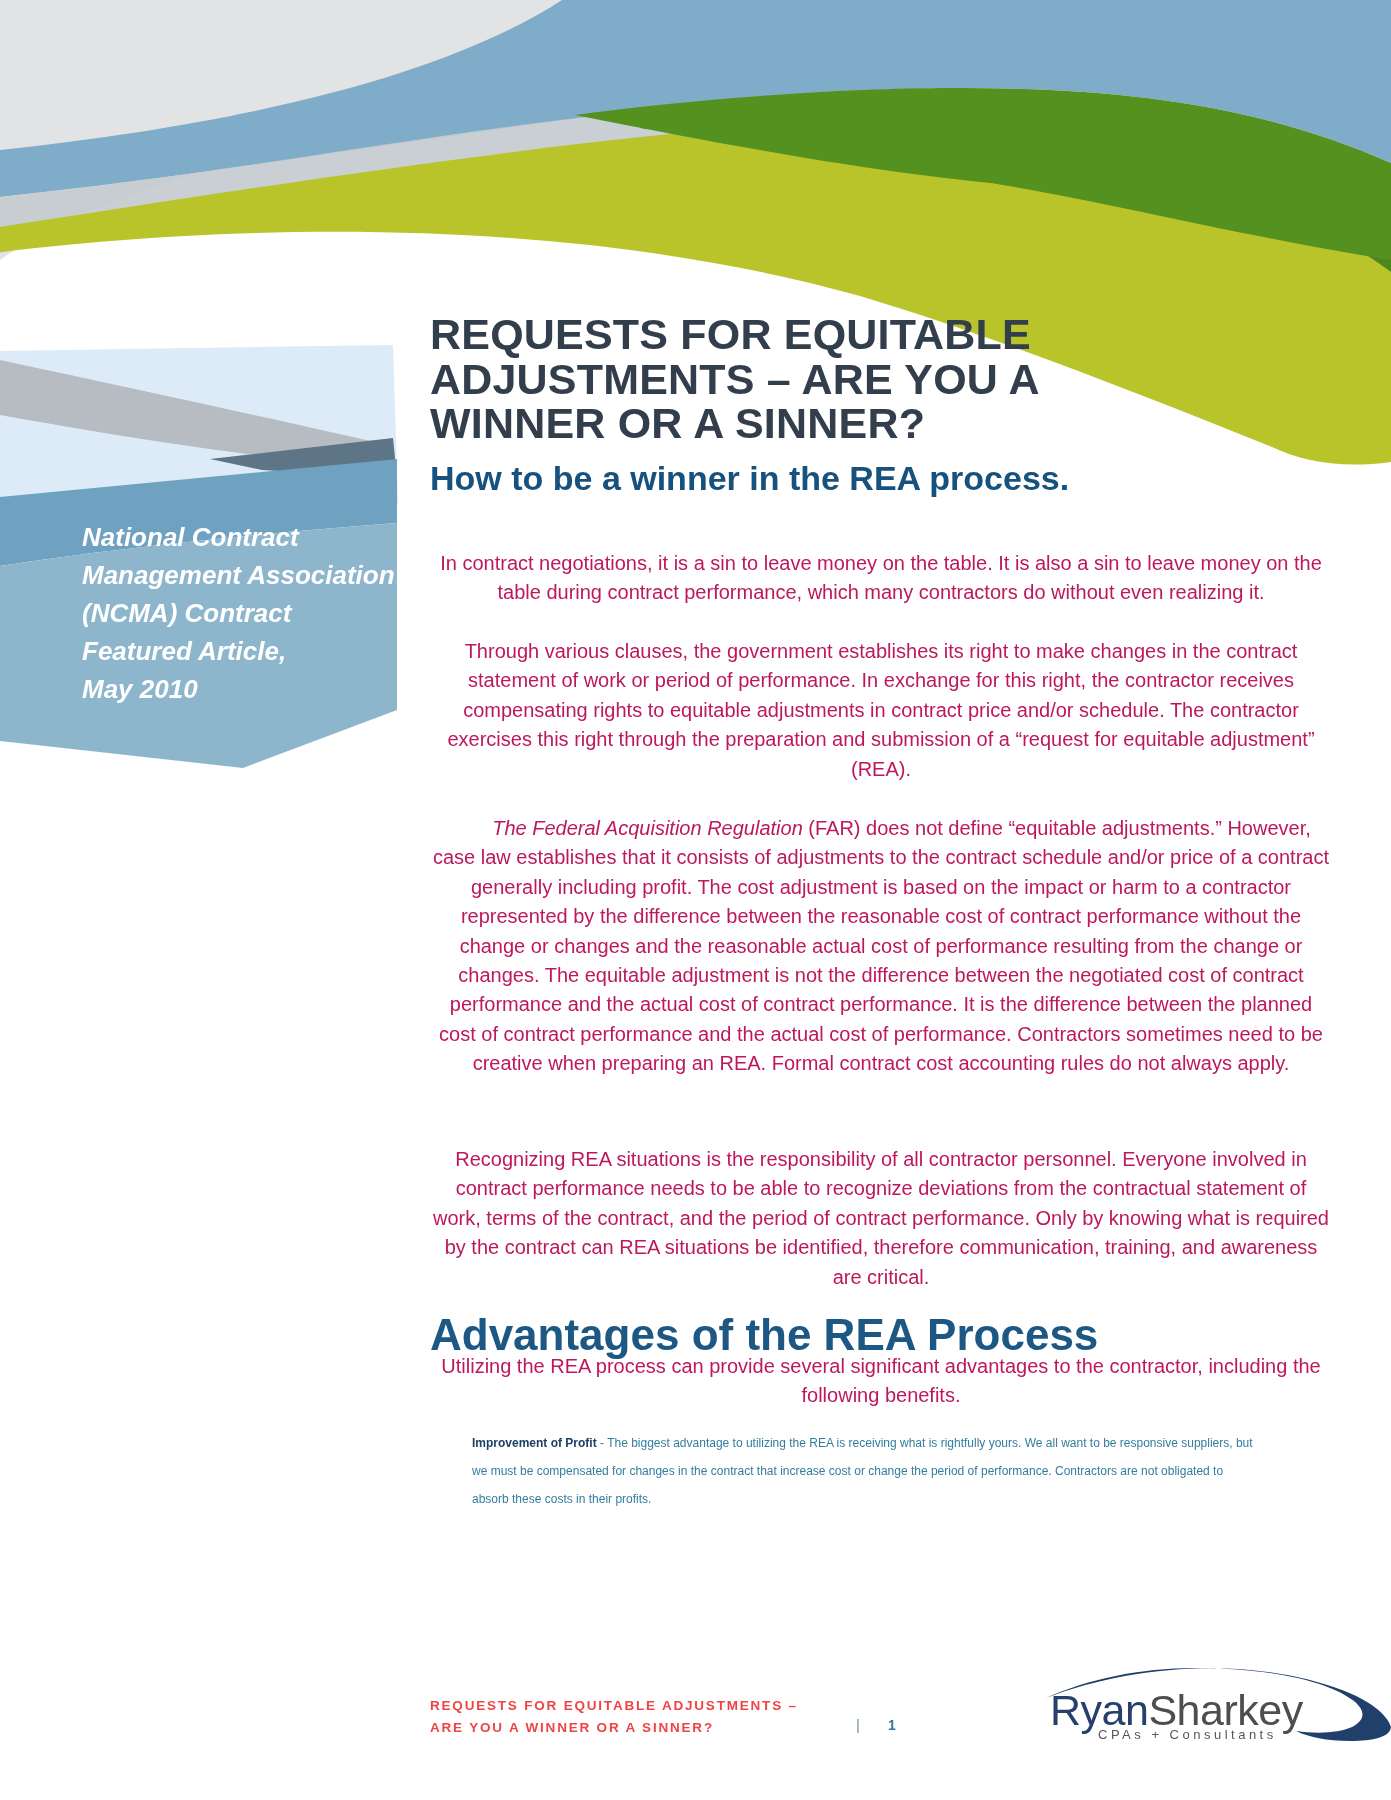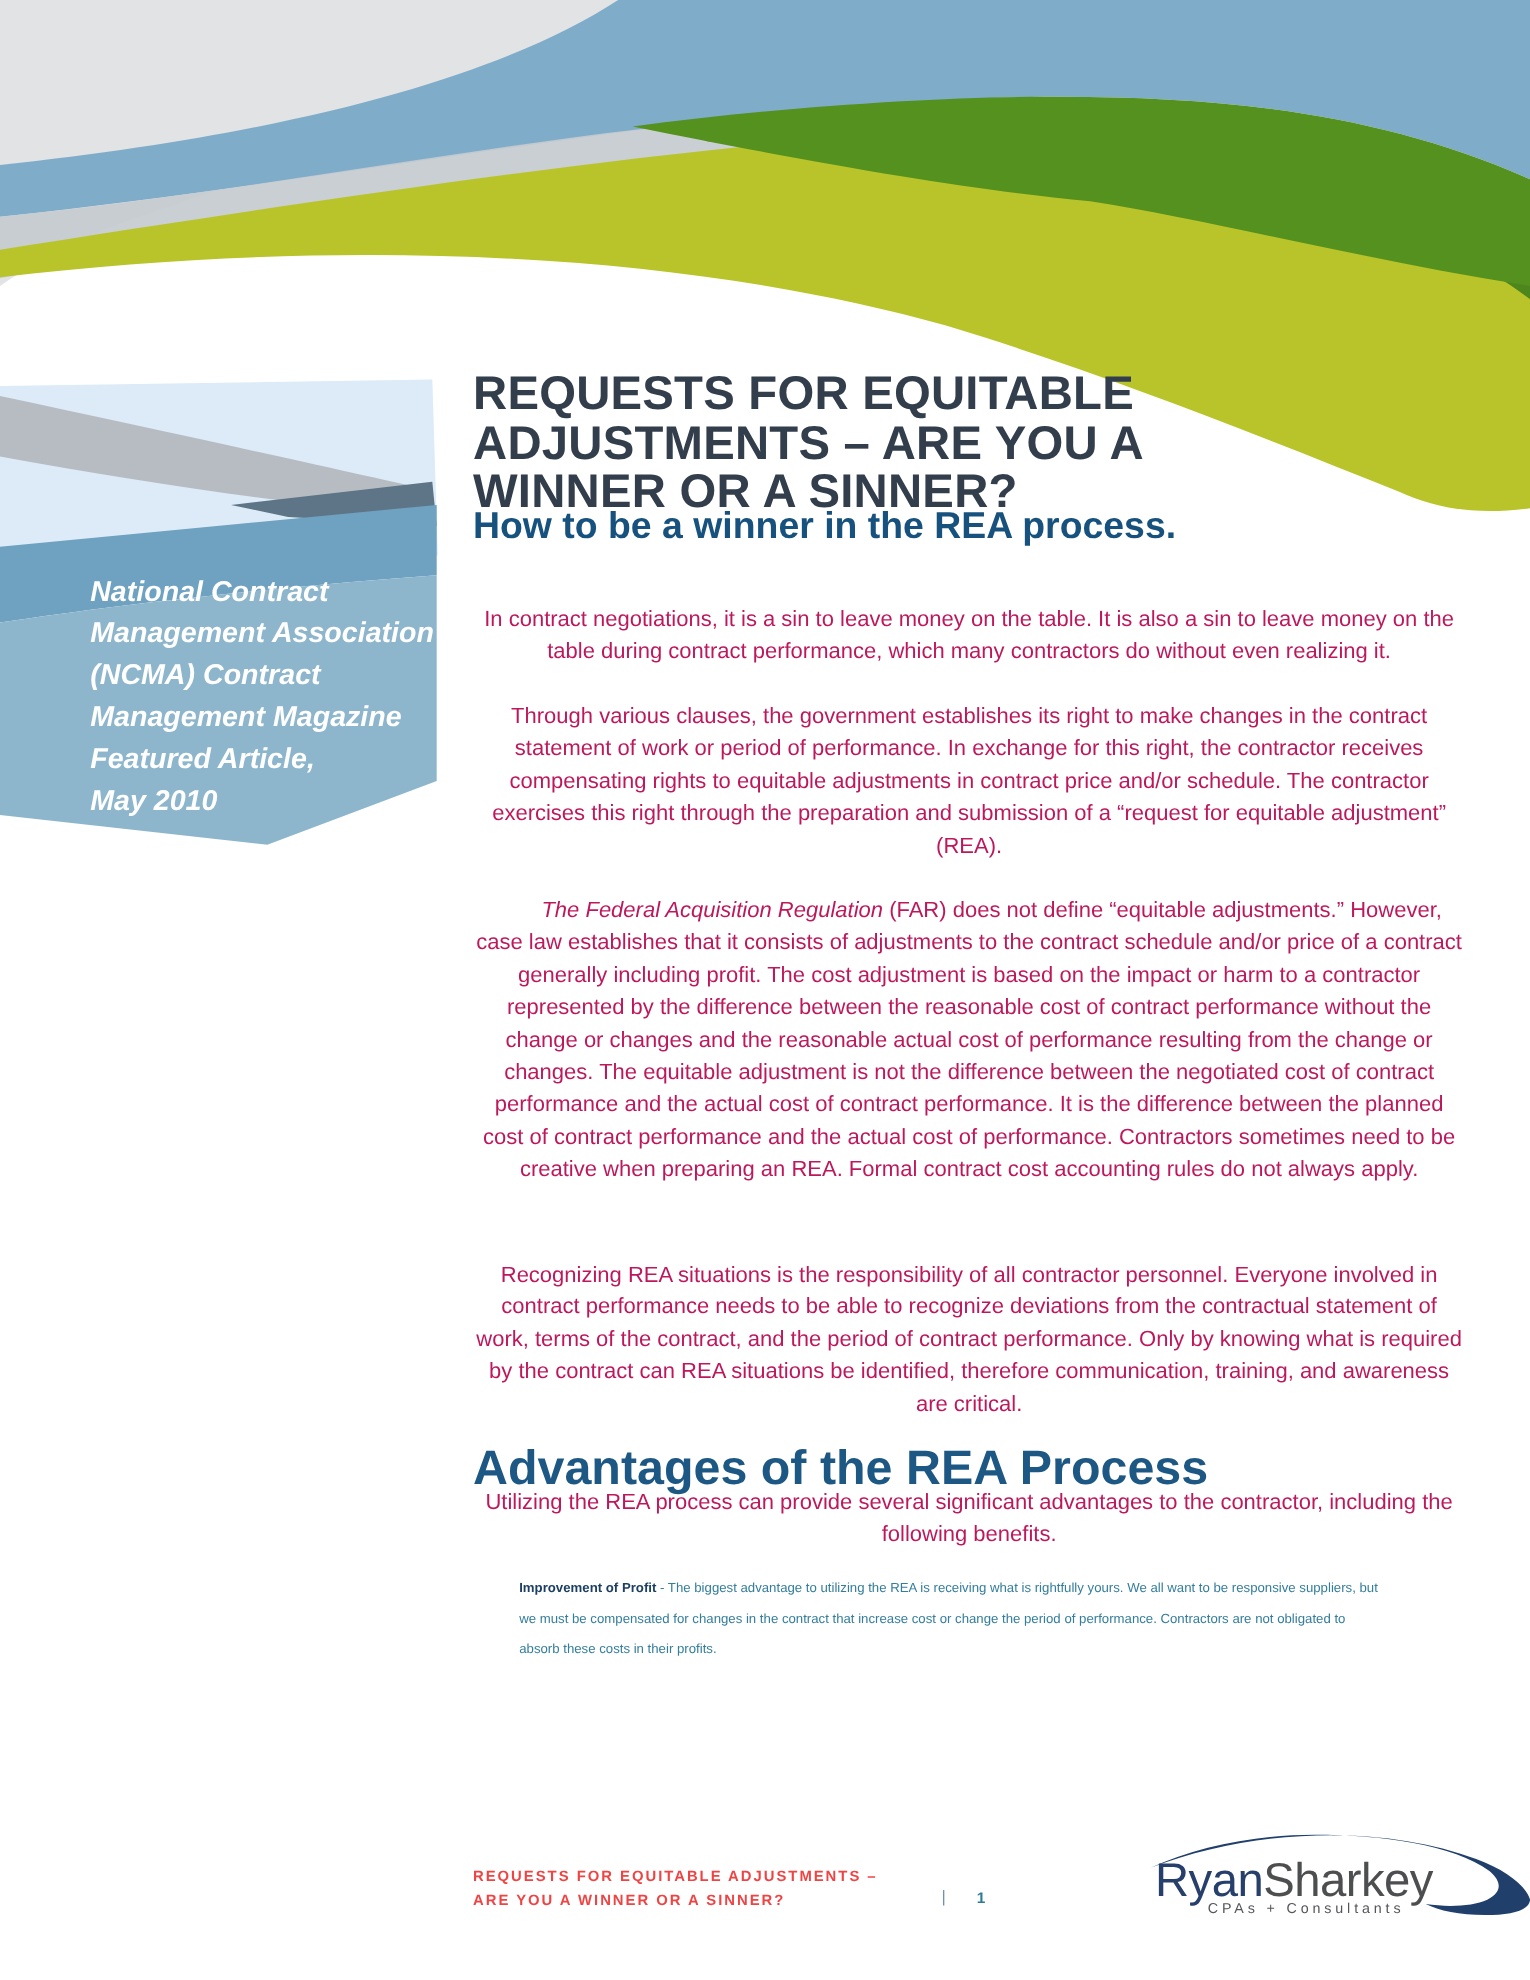--- a/index.html
+++ b/index.html
@@ -5,21 +5,21 @@
   html,body{margin:0;padding:0;background:#ffffff;}
   .page{
     position:relative;width:1391px;height:1800px;overflow:hidden;background:#ffffff;
     font-family:"Liberation Sans",sans-serif;
   }
   .decor{position:absolute;left:0;top:0;width:1391px;height:1800px;}
   .abs{position:absolute;}
   .title{
     left:430px;top:312px;width:960px;
     font-size:43px;line-height:44.5px;font-weight:700;color:#333e4d;
-    letter-spacing:0.2px;white-space:nowrap;margin-top:24px;
+    letter-spacing:0.2px;white-space:nowrap;
   }
   .subtitle{
     left:430px;top:458px;width:960px;
     font-size:34px;line-height:40px;font-weight:700;color:#17517e;white-space:nowrap;
   }
   .sidebar-note{
     left:82px;top:518px;width:330px;
     font-size:26px;line-height:38px;font-weight:700;font-style:italic;color:#ffffff;
   }
   .sidebar-note div{white-space:nowrap;}
@@ -88,21 +88,20 @@
     <path d="M0,497 L397,459 L397,523 C260,533 110,549 0,566 Z" fill="#6fa1c0"></path>
     <path d="M0,566 C110,549 260,533 397,523 L397,710 L243,768 L0,741 Z" fill="#8db6cc"></path>
 
     <path d="M1046,1698 C1140,1662 1256,1658 1342,1690 C1369,1700 1387,1714 1391,1727 C1390,1737 1374,1741 1350,1741 C1327,1741 1308,1737 1296,1731 C1317,1734 1339,1733 1352,1727 C1364,1721 1367,1712 1354,1701 C1322,1677 1255,1668 1195,1668 C1140,1668 1088,1679 1046,1698 Z" fill="#20406b"></path>
   </svg>
 
   <div class="abs sidebar-note">
     <div>National Contract</div>
     <div>Management Association</div>
     <div>(NCMA) Contract</div>
-    <div>Management Magazine</div>
     <div>Featured Article,</div>
     <div>May 2010</div>
   </div>
 
   <div class="abs title">
     <div>REQUESTS FOR EQUITABLE</div>
     <div>ADJUSTMENTS – ARE YOU A</div>
     <div>WINNER OR A SINNER?</div>
   </div>
 

